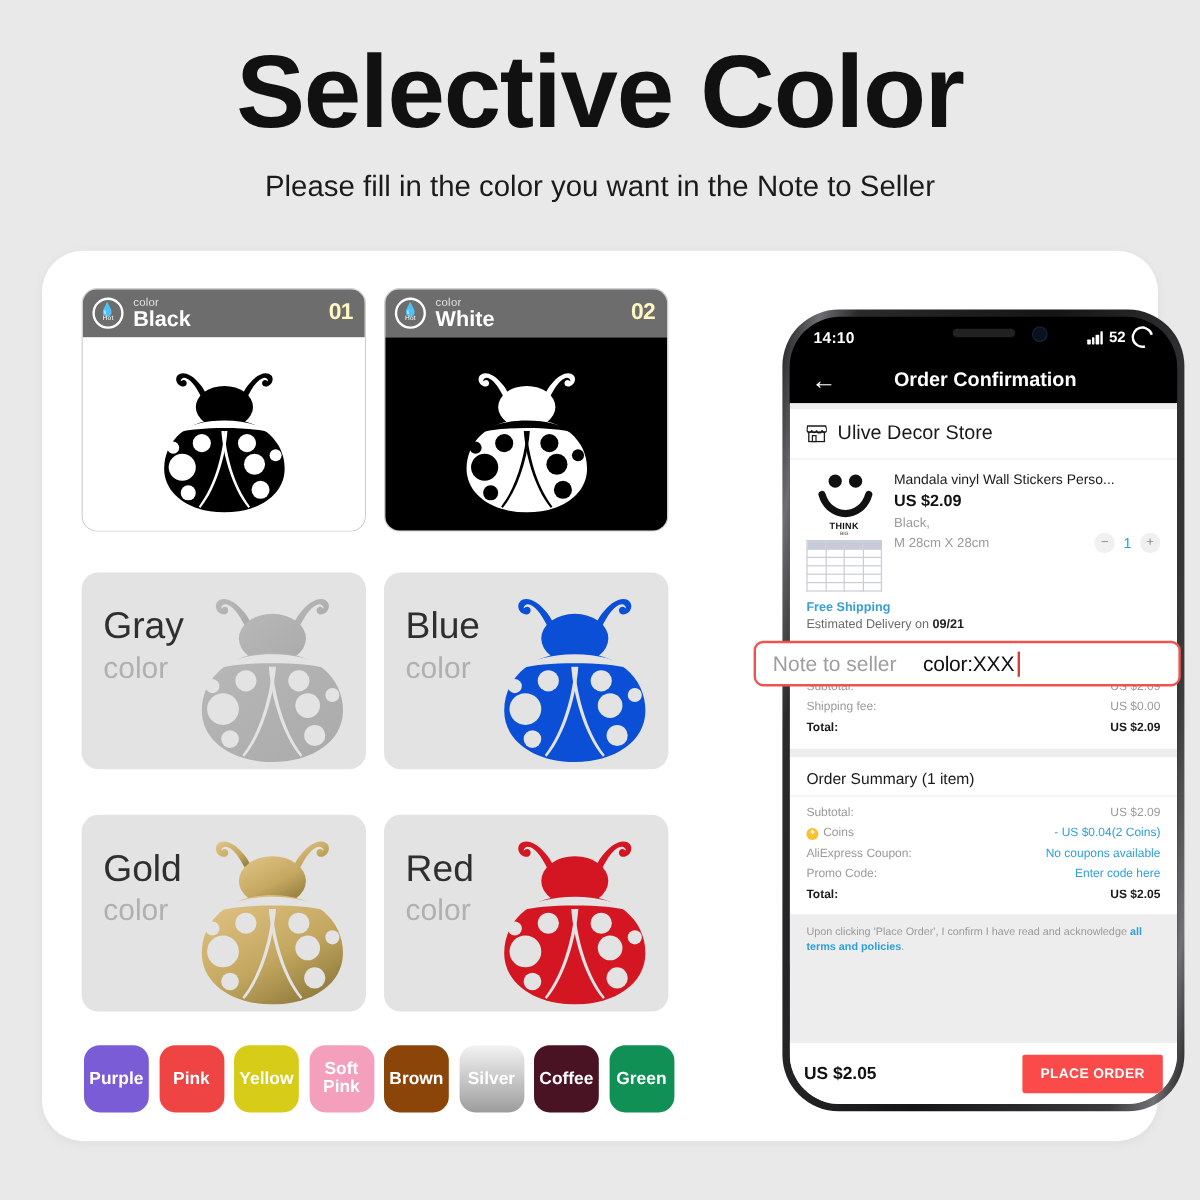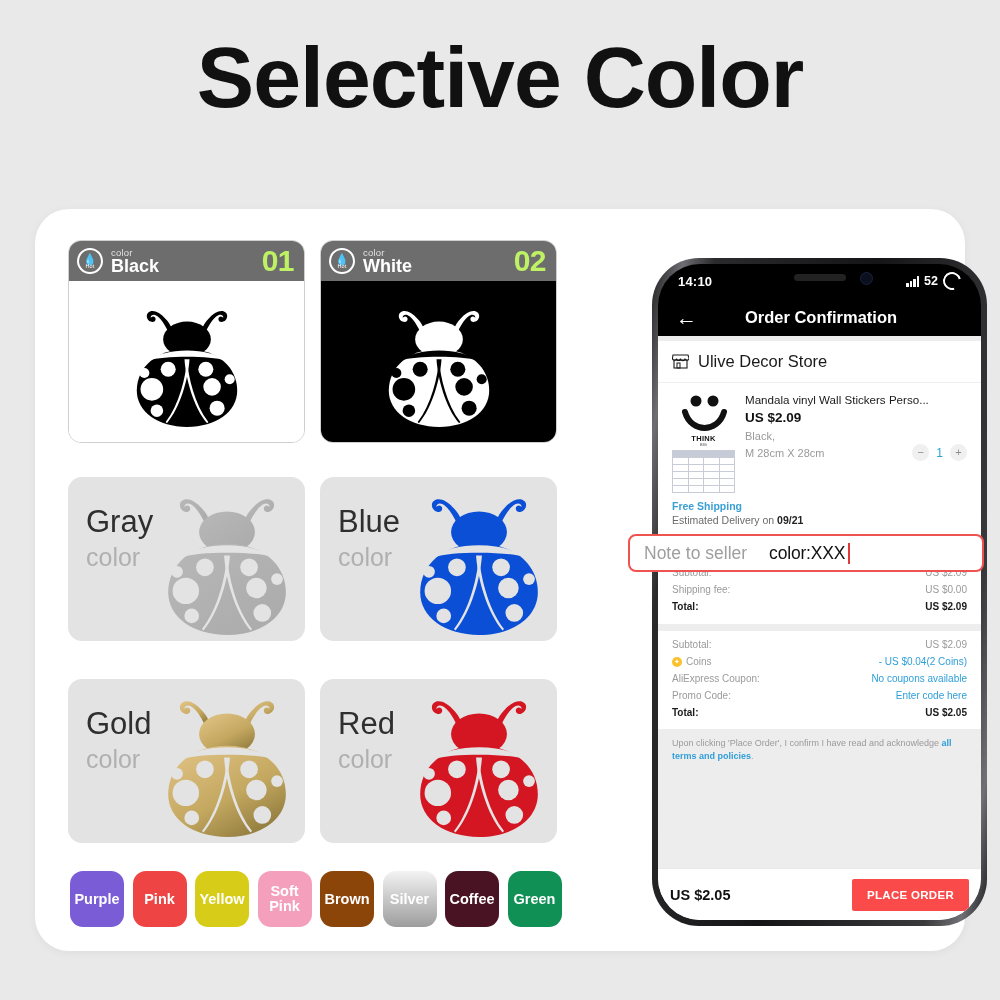--- a/index.html
+++ b/index.html
@@ -52,21 +52,21 @@
     border:2px solid #fff;box-sizing:border-box;
     display:flex;flex-direction:column;align-items:center;justify-content:center;
     flex:0 0 auto;color:#fff;
   }
   .hotbadge .flame{font-size:11px;line-height:8px;margin-top:2px;}
   .hotbadge .hw{font-size:5.5px;line-height:6px;letter-spacing:.2px;}
   .thead-txt{margin-left:8px;display:flex;flex-direction:column;justify-content:center;}
   .thead-small{font-size:9.5px;color:#e2e2e2;line-height:11px;letter-spacing:.2px;}
   .thead-name{font-size:18px;color:#fff;font-weight:600;line-height:19px;margin-top:-1px;}
   .tnum{
-    margin-left:auto;font-size:30px;font-weight:700;color:#bef264;letter-spacing:-.5px;
+    margin-left:auto;font-size:19px;font-weight:700;color:#fef9c3;letter-spacing:-.5px;
   }
   .tcard-body{height:163px;display:flex;align-items:center;justify-content:center;}
   .tcard.c1 .tcard-body{background:#fff;}
   .tcard.c2 .tcard-body{background:#000;}
 
   
   .gcard{
     position:absolute;width:237px;height:164px;border-radius:14px;
     background:#e3e3e3;overflow:hidden;
   }
@@ -220,20 +220,21 @@
   .note-ph{font-size:17.5px;color:#9e9e9e;margin-left:14px;}
   .note-val{font-size:17.5px;color:#111;margin-left:22px;letter-spacing:-.2px;}
   .caret{width:2px;height:21px;background:#e03b36;margin-left:3px;}
 </style>
 </head>
 <body>
 
 <div class="page">
 
   <div class="title">Selective Color</div>
+  <div class="subtitle">Please fill in the color you want in the Note to Seller</div>
 
   <div class="panel"></div>
 
   <div class="topcards">
 
     <div class="tcard c1">
       <div class="tcard-head">
         <div class="hotbadge">
           <span class="flame">💧</span>
           <span class="hw">Hot</span>
@@ -564,20 +565,21 @@
             <div class="trow bold">
               <span>Total:</span>
               <span class="tv">US $2.09</span>
             </div>
           </div>
         </div>
 
         <div class="gap"></div>
 
         <div class="white-block">
+          <div class="sum-head">Order Summary (1 item)</div>
           <div class="sum-rows">
             <div class="srow">
               <span>Subtotal:</span>
               <span class="sv">US $2.09</span>
             </div>
             <div class="srow">
               <span class="coin">✦</span>
               <span>Coins</span>
               <span class="sv link">- US $0.04(2 Coins)</span>
             </div>

